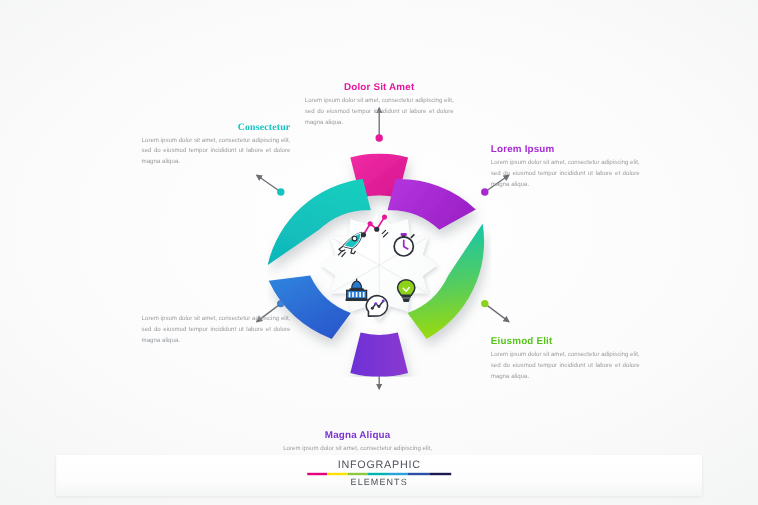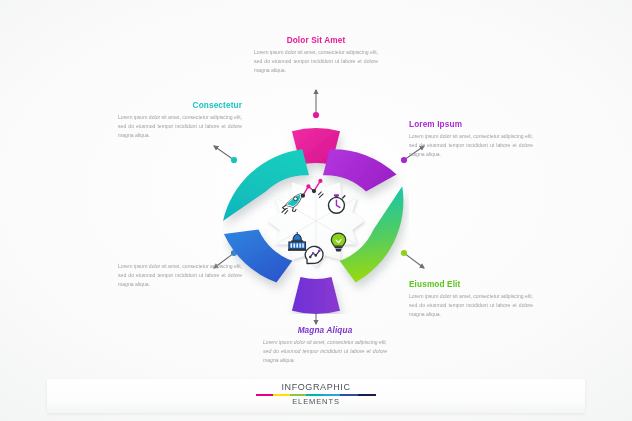--- a/index.html
+++ b/index.html
@@ -33,30 +33,30 @@
     line-height: 1.1;
   }
   .block .body {
     font-size: 5.1px;
     line-height: 1.72;
     color: #9a9ea2;
     margin: 0;
     text-align: justify;
     text-justify: inter-word;
   }
-  .block.center .title { text-align: center; }
-  .block.right  .title { text-align: right; }
+  .block.center .title { text-align: center; margin-top: 32px; }
+  .block.right  .title { text-align: right; font-family: Liberation Serif, serif; }
   .block.left   .title { text-align: left; }
 
   .b-dolor      { left: 254px; top: 36px;  }
   .b-consectetur{ left: 118px; top: 101px; }
   .b-lorem      { left: 409px; top: 101px; margin-top: 19px; }
   .b-incididunt { left: 118px; top: 262px; }
   .b-eiusmod    { left: 409px; top: 280px; }
-  .b-magna      { left: 263px; top: 326px; font-style: italic; }
+  .b-magna      { left: 236px; top: 326px; }
 
   
   .conn {
     position: absolute;
     left: 0; top: 0;
     width: 632px; height: 421px;
     pointer-events: none;
   }
 
   

